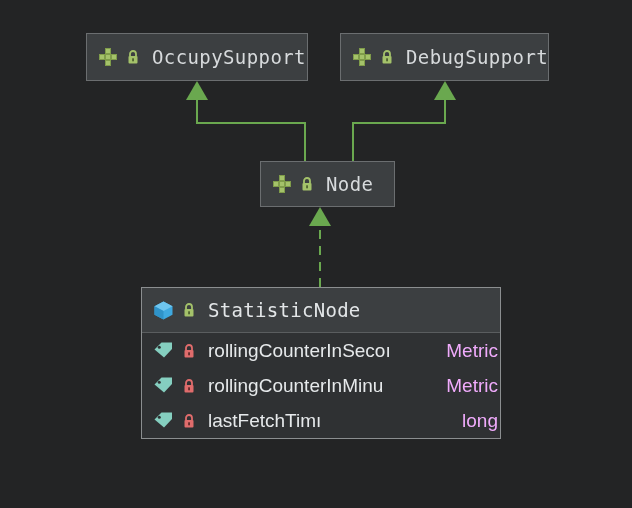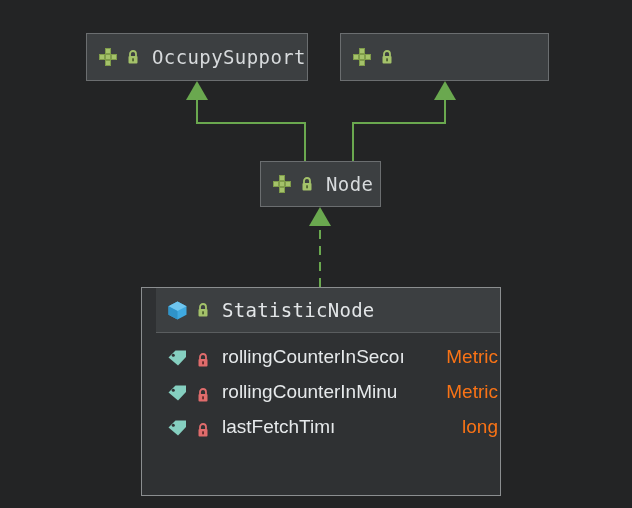--- a/index.html
+++ b/index.html
@@ -72,39 +72,39 @@
     color: #e3e6e8;
     letter-spacing: 0.3px;
     margin-left: 12px;
   }
   .classbox .cb-body {
     background: #2f3133;
   }
   .row {
     height: 35px;
     display: flex;
-    align-items: flex-end;
+    align-items: center;
     padding-left: 11px;
     padding-right: 2px;
     white-space: nowrap;
     overflow: hidden;
   }
   .row .fname {
     font-family: "Liberation Sans", sans-serif;
     font-size: 19px;
     color: #e6e9eb;
     margin-left: 12px;
     overflow: hidden;
     flex: 0 1 auto;
     min-width: 0;
   }
   .row .ftype {
     font-family: "Liberation Sans", sans-serif;
     font-size: 19px;
-    color: #f97316;
+    color: #f0abfc;
     margin-left: auto;
     padding-left: 6px;
     flex: 0 0 auto;
   }
 
   
   .icon {
     display: inline-block;
     flex: 0 0 auto;
     line-height: 0;
@@ -179,23 +179,24 @@
         </g>
       </svg>
     </span>
     <span class="icon lock">
       <svg width="14" height="16" viewBox="0 0 14 16">
         <path d="M4 7 V5 a3 3 0 0 1 6 0 V7" fill="none" stroke="#a4c26a" stroke-width="1.8"></path>
         <rect x="2.5" y="7" width="9" height="7.5" rx="1" fill="#a4c26a"></rect>
         <rect x="6.2" y="9.3" width="1.7" height="3" fill="#4a5c2c"></rect>
       </svg>
     </span>
-  </div>
-
-  <div class="iface" style="left:260px; top:161px; width:121px; height:46px;">
+    <span class="label">DebugSupport</span>
+  </div>
+
+  <div class="iface" style="left:260px; top:161px; width:135px; height:46px;">
     <span class="icon">
       <svg width="20" height="20" viewBox="0 0 20 20">
         <g fill="#a4c26a" stroke="#7f9c4a" stroke-width="1">
           <rect x="7.5" y="1.5" width="5" height="5"></rect>
           <rect x="1.5" y="7.5" width="5" height="5"></rect>
           <rect x="13.5" y="7.5" width="5" height="5"></rect>
           <rect x="7.5" y="13.5" width="5" height="5"></rect>
           <rect x="7.5" y="7.5" width="5" height="5"></rect>
         </g>
       </svg>
@@ -203,21 +204,21 @@
     <span class="icon lock">
       <svg width="14" height="16" viewBox="0 0 14 16">
         <path d="M4 7 V5 a3 3 0 0 1 6 0 V7" fill="none" stroke="#a4c26a" stroke-width="1.8"></path>
         <rect x="2.5" y="7" width="9" height="7.5" rx="1" fill="#a4c26a"></rect>
         <rect x="6.2" y="9.3" width="1.7" height="3" fill="#4a5c2c"></rect>
       </svg>
     </span>
     <span class="label">Node</span>
   </div>
 
-  <div class="classbox" style="left:141px; top:287px; width:360px; height:209px;padding-left:14px;">
+  <div class="classbox" style="left:141px; top:287px; width:360px; height:152px;">
 
     <div class="cb-header">
       <span class="icon">
         <svg width="21" height="21" viewBox="0 0 21 21">
           <polygon points="10.5,1.5 19.5,6.2 19.5,14.8 10.5,19.5 1.5,14.8 1.5,6.2" fill="#3fa9e0"></polygon>
           <polygon points="10.5,1.5 19.5,6.2 10.5,10.9 1.5,6.2" fill="#6fc5ee"></polygon>
           <polygon points="1.5,6.2 10.5,10.9 10.5,19.5 1.5,14.8" fill="#2f93c9"></polygon>
         </svg>
       </span>
       <span class="icon lock">

